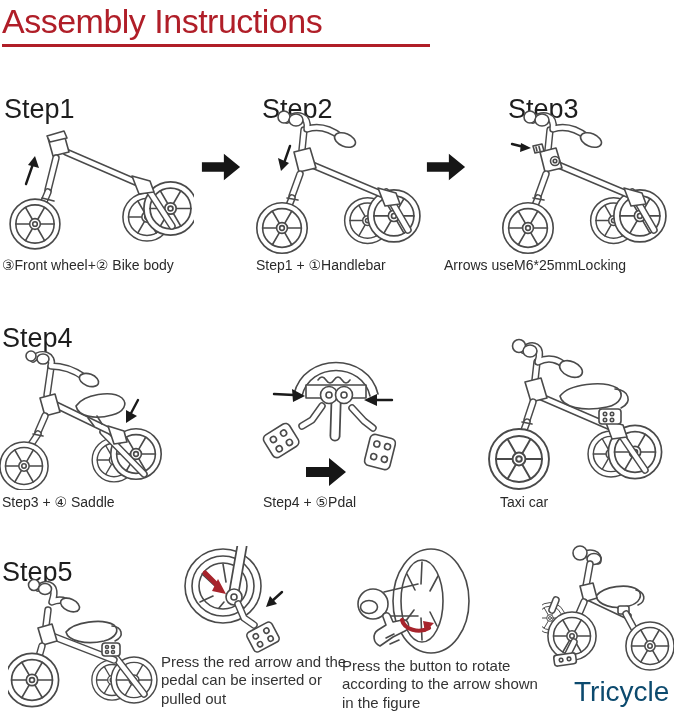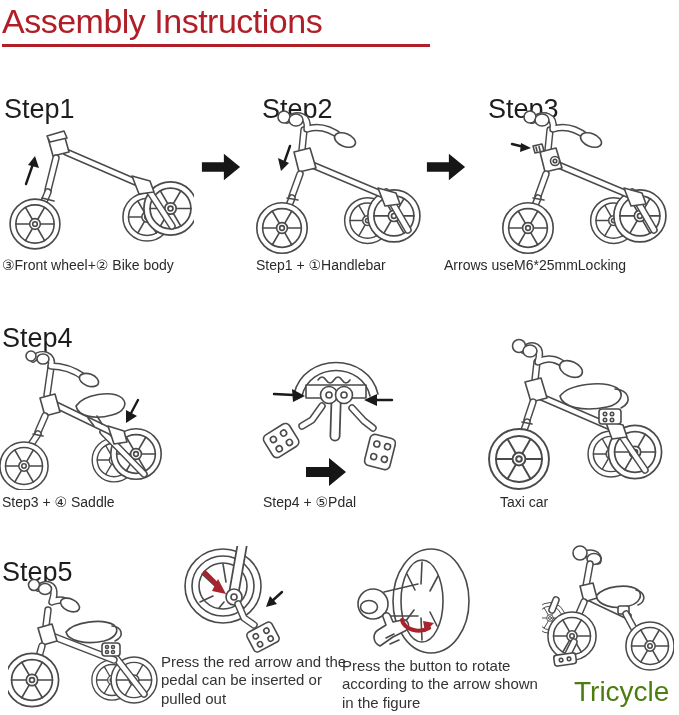--- a/index.html
+++ b/index.html
@@ -9,21 +9,21 @@
     font-family:"Liberation Sans","DejaVu Sans",sans-serif;color:#222;
   }
   .abs{position:absolute;}
   .title{
     font-size:34px;color:#b01e28;letter-spacing:-0.5px;
     border-bottom:3px solid #b01e28;padding:0 6px 3px 0;width:422px;white-space:nowrap;
   }
   .stepHeading{font-size:27px;color:#1d1d1d;margin-top:24px;}
   .caption{font-size:14px;color:#2a2a2a;white-space:nowrap;}
   .note{font-size:15px;line-height:1.22;color:#333;}
-  .bigCaption{font-size:28px;color:#4d7c0f;}
+  .bigCaption{font-size:28px;color:#0c4a6e;}
   
   .ln{stroke:#4a4a4a;stroke-width:1.6;fill:none;stroke-linecap:round;stroke-linejoin:round;}
   .lnf{stroke:#4a4a4a;stroke-width:1.6;fill:#fff;stroke-linejoin:round;}
   .to{stroke:#4a4a4a;stroke-width:7.5;fill:none;stroke-linecap:round;stroke-linejoin:round;}
   .ti{stroke:#fff;stroke-width:4.6;fill:none;stroke-linecap:round;stroke-linejoin:round;}
   .to2{stroke:#4a4a4a;stroke-width:11;fill:none;stroke-linecap:round;}
   .ti2{stroke:#fff;stroke-width:7.5;fill:none;stroke-linecap:round;}
   .as{stroke:#1a1a1a;stroke-width:2.4;fill:none;stroke-linecap:round;}
   .ak{fill:#1a1a1a;}
   .rs{stroke:#a7242c;stroke-width:5;fill:none;stroke-linecap:round;}
@@ -52,21 +52,21 @@
       <g id="bigArrow">
           <path d="M2,11 h23 v-9 l17,14 -17,14 v-9 h-23 z" fill="#161616"></path>
         </g>
     </defs>
   </svg>
 
   <div class="abs title" style="left:2px;top:2px;">Assembly Instructions</div>
 
   <div class="abs stepHeading" style="left:4px;top:70px;">Step1</div>
   <div class="abs stepHeading" style="left:262px;top:70px;">Step2</div>
-  <div class="abs stepHeading" style="left:488px;top:70px;">Step3</div>
+  <div class="abs stepHeading" style="left:508px;top:70px;">Step3</div>
 
   <svg class="abs" style="left:4px;top:112px;" width="190" height="142" viewBox="0 0 190 142">
     <use href="#wheel" transform="translate(117.2,79.2) scale(0.86)"></use>
     <use href="#wheel" transform="translate(138,68) scale(0.95)"></use>
     <path class="to" d="M142,74 L168,114"></path>
       <path class="ti" d="M142,74 L168,114"></path>
     <path class="to" d="M62,40 L136,72"></path>
       <path class="ti" d="M62,40 L136,72"></path>
     <path class="lnf" d="M128,64 l18,5 4,11 -15,2 z"></path>
     <path class="lnf" d="M44,26 l16,-4 5,18 -16,4 z"></path>

